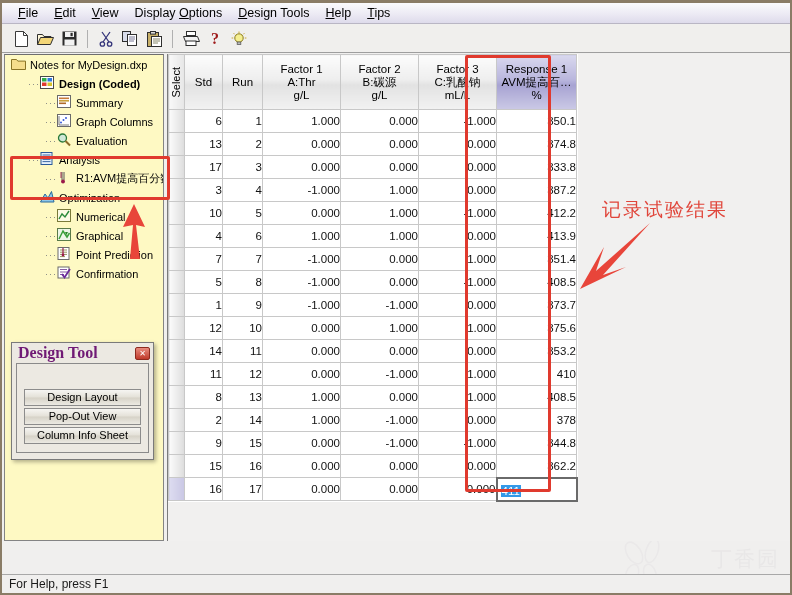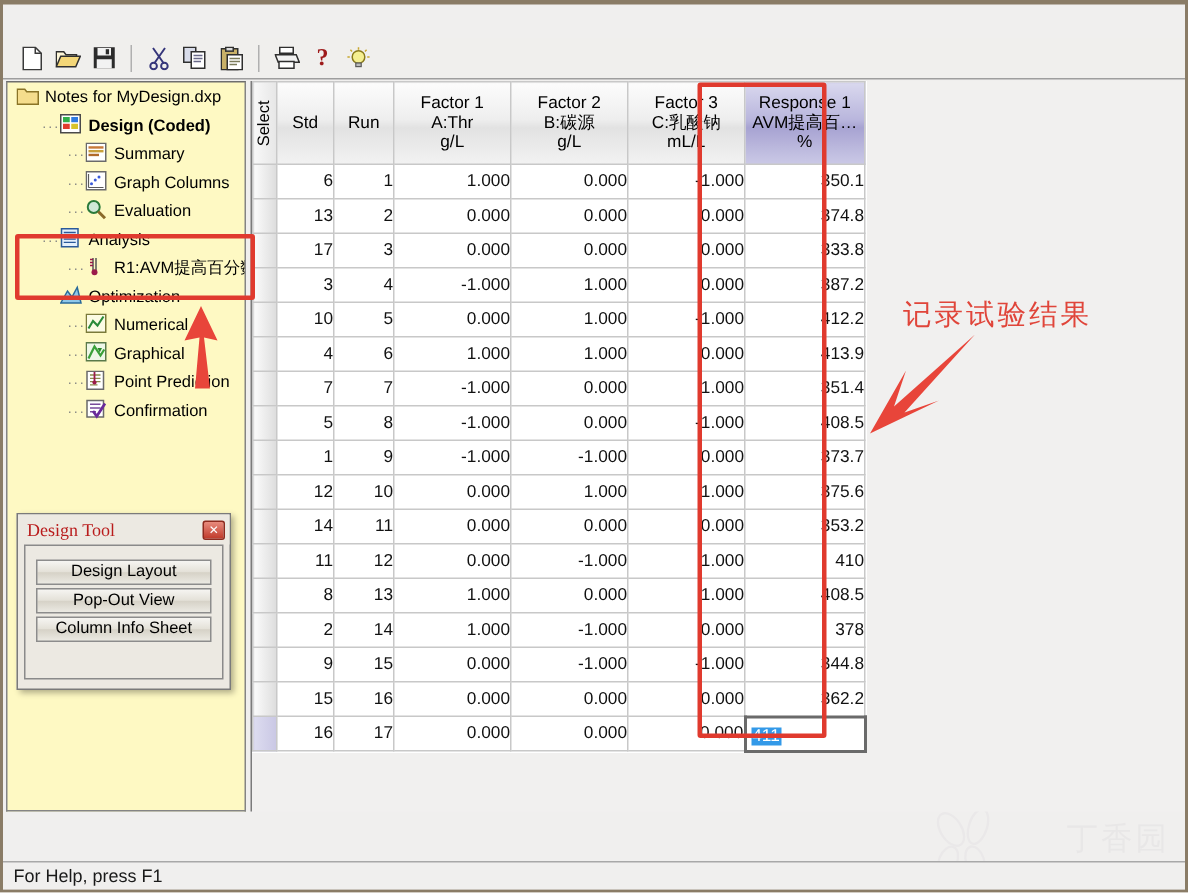--- a/index.html
+++ b/index.html
@@ -84,32 +84,32 @@
     border: 1px solid #7a7a7a;
     box-shadow: 2px 2px 4px rgba(0,0,0,0.30);
   }
   #dt-title {
     height: 20px; display: flex; align-items: center;
     justify-content: space-between;
     padding: 0 3px 0 6px;
     background: #ece9e2;
   }
   #dt-title .t {
-    font-size: 12px; font-weight: normal; color: #b91c1c;
+    font-size: 16px; font-weight: bold; color: #701a75;
     font-family: "Liberation Serif", serif;
   }
   #dt-close {
     width: 15px; height: 13px;
     background: linear-gradient(to bottom, #e88b7d, #c03a2b);
     border: 1px solid #8d2a1e; border-radius: 2px;
     color: #fff; font-size: 8px; line-height: 11px; text-align: center;
     cursor: default;
   }
   #dt-body {
-    margin: 0 4px 4px 4px; padding: 9px 7px;
+    margin: 0 4px 4px 4px; padding: 25px 7px;
     background: #ece9e2;
     border: 1px solid #8a8a8a;
     height: 90px;
   }
   .dt-btn {
     display: block; width: 100%; height: 17px;
     margin-bottom: 2px;
     background: linear-gradient(to bottom,#f6f5f2 0%,#e4e1d8 48%,#d6d2c7 52%,#ebe9e2 100%);
     border: 1px solid #8c8c8c;
     font-size: 11px; color: #000;
@@ -243,20 +243,29 @@
     font-size: 11px; color: #e6e4e5;
     font-family: "DejaVu Sans", sans-serif;
     letter-spacing: 1px;
   }
 </style>
 </head>
 <body>
 
 <div id="app">
 
+  <div id="menubar">
+      <div class="menu-item"><span class="mnem">F</span>ile</div>
+      <div class="menu-item"><span class="mnem">E</span>dit</div>
+      <div class="menu-item"><span class="mnem">V</span>iew</div>
+      <div class="menu-item">Display <span class="mnem">O</span>ptions</div>
+      <div class="menu-item"><span class="mnem">D</span>esign Tools</div>
+      <div class="menu-item"><span class="mnem">H</span>elp</div>
+      <div class="menu-item"><span class="mnem">T</span>ips</div>
+    </div>
 
   <div id="toolbar">
     <div class="tb-btn">
       <svg width="15" height="16" viewBox="0 0 15 16">
           <path d="M1.5 0.5 h8 l4 4 v11 h-12 z" fill="#fff" stroke="#3a3a3a" stroke-width="1"></path>
           <path d="M9.5 0.5 v4 h4" fill="none" stroke="#3a3a3a" stroke-width="1"></path>
         </svg>
     </div>
     <div class="tb-btn">
       <svg width="17" height="15" viewBox="0 0 17 15">

